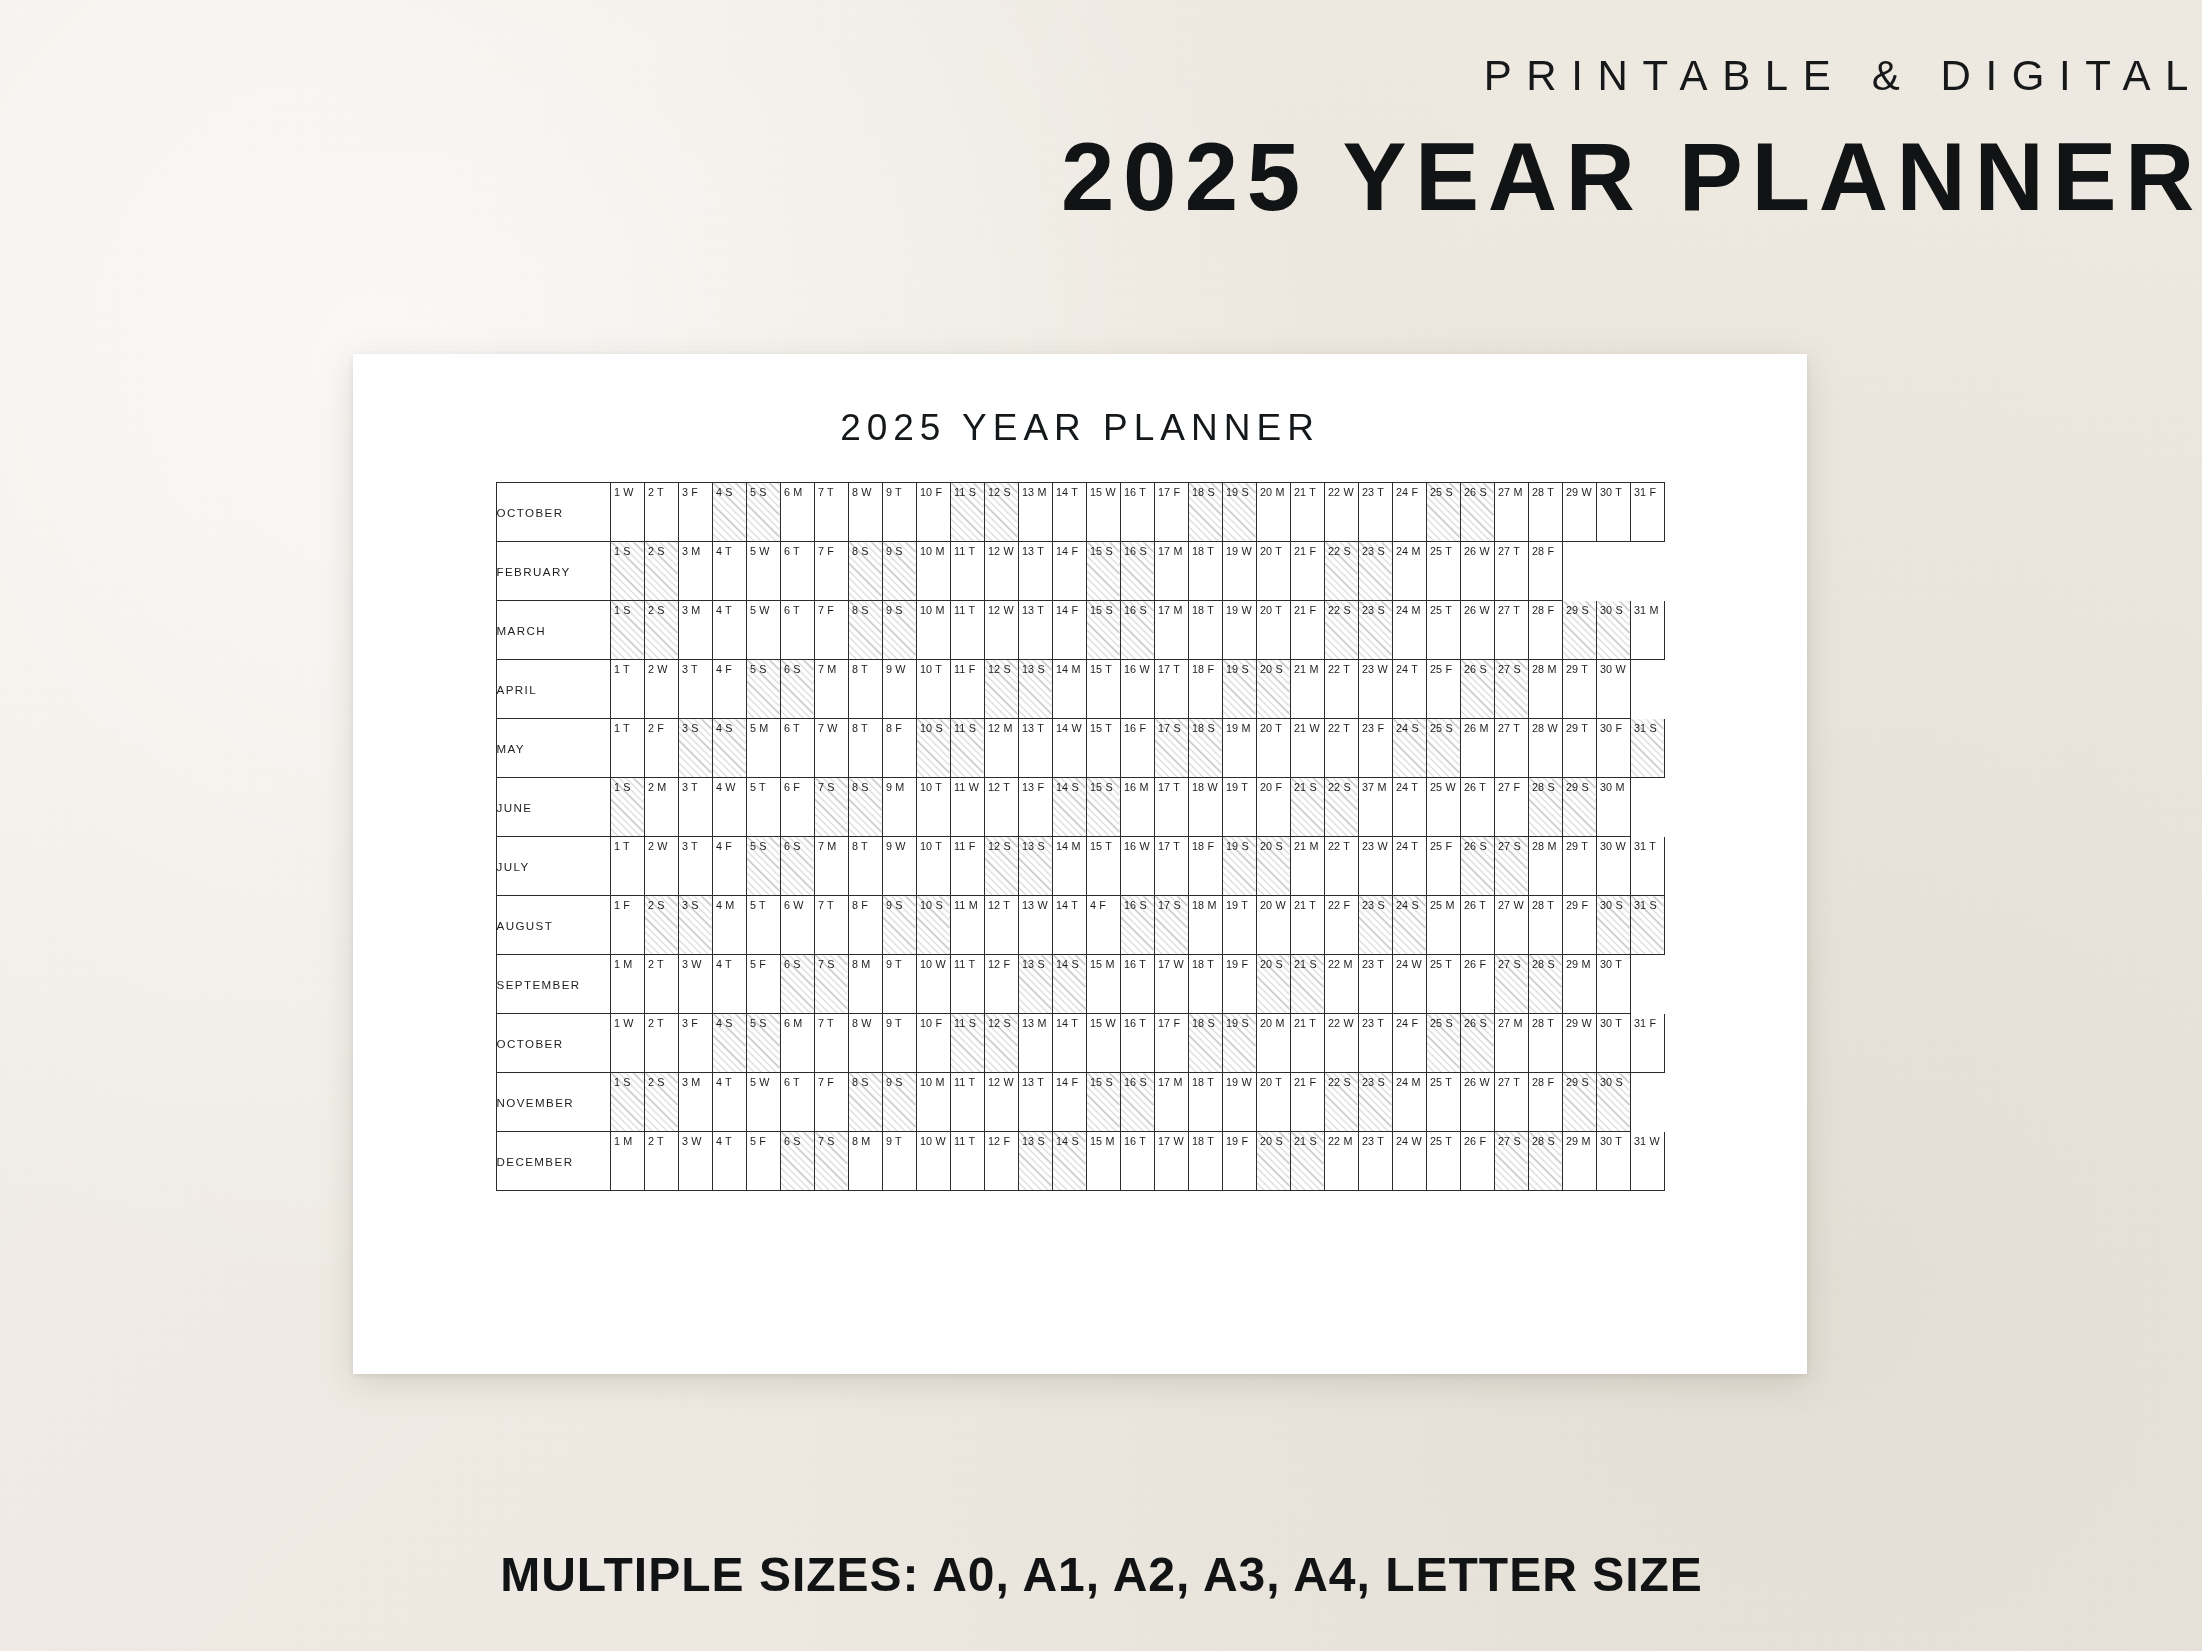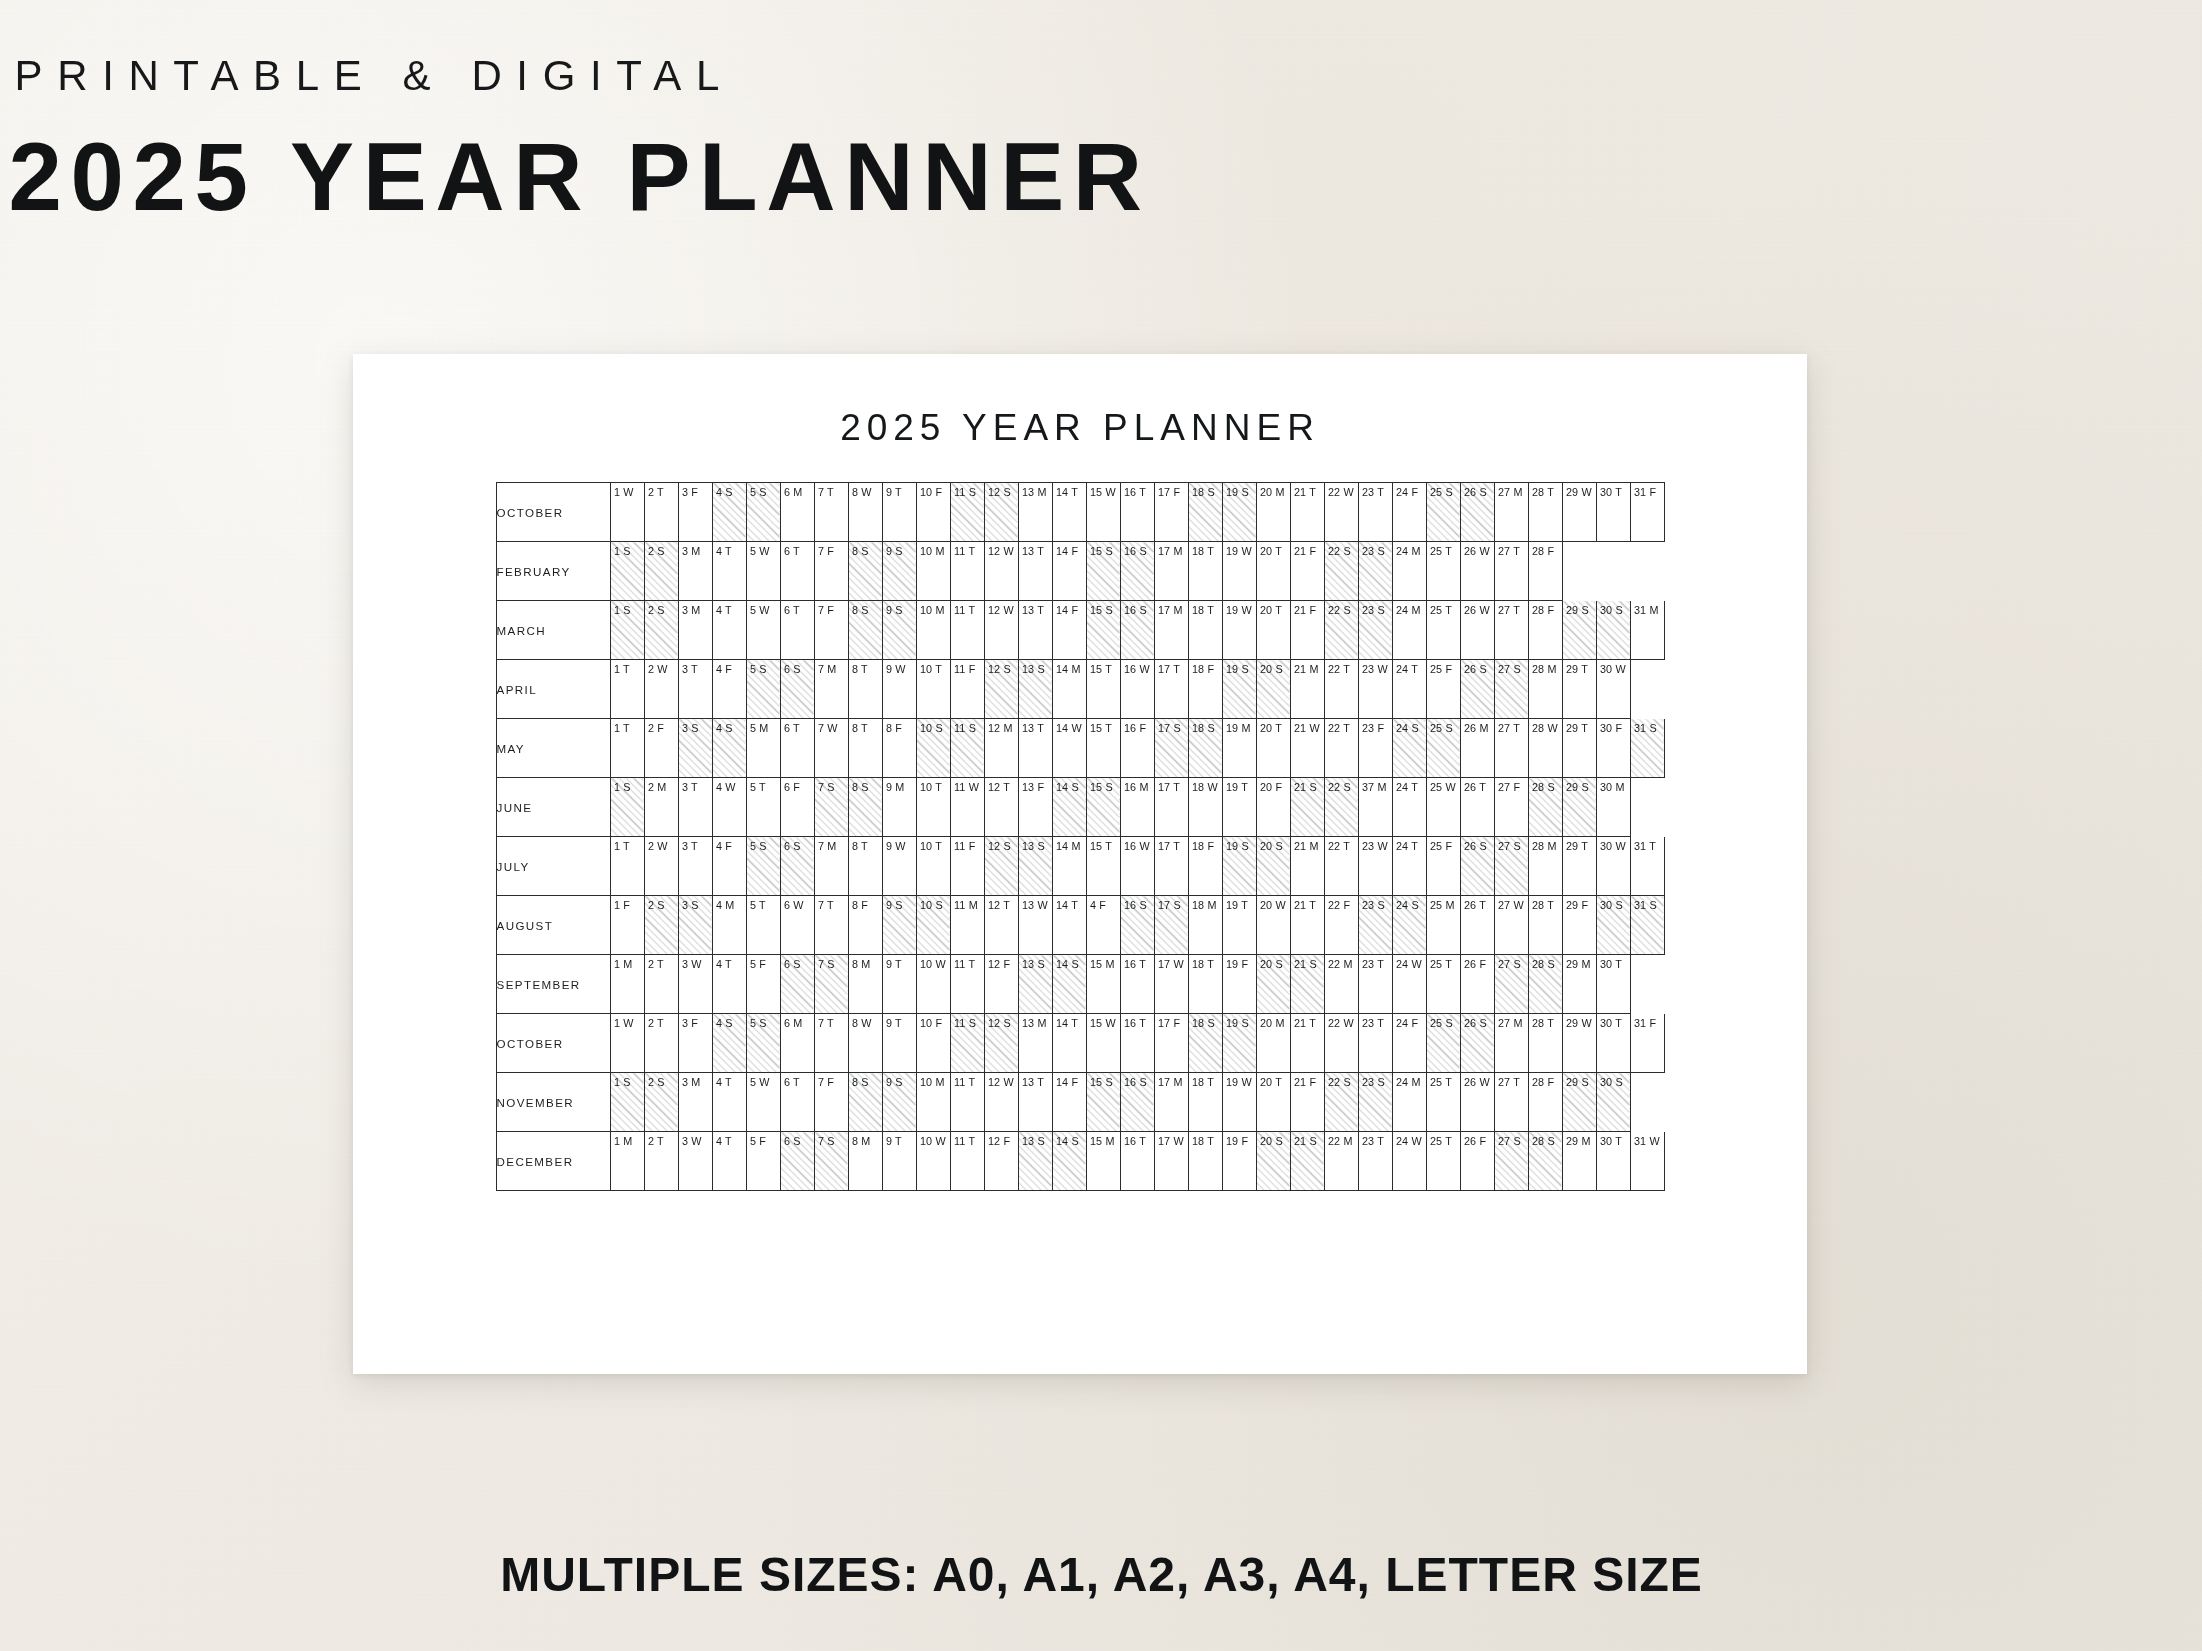--- a/index.html
+++ b/index.html
@@ -31,21 +31,21 @@
     background-image:
       repeating-linear-gradient(0deg, rgba(180,172,160,0.05) 0px, rgba(180,172,160,0.05) 0.9px, rgba(255,255,255,0) 0.9px, rgba(255,255,255,0) 2.6px),
       repeating-linear-gradient(90deg, rgba(180,172,160,0.05) 0px, rgba(180,172,160,0.05) 0.9px, rgba(255,255,255,0) 0.9px, rgba(255,255,255,0) 3.4px);
   }
 
   .header {
     position: absolute;
     top: 52px;
     left: 0;
     right: 0;
-    text-align: left;
+    text-align: right;
   }
   .kicker {
     font-size: 42px;
     letter-spacing: 14.6px;
     color: #16181a;
     font-weight: 400;
     margin-left: 14.6px;
   }
   .main-title {
     font-size: 96px;

